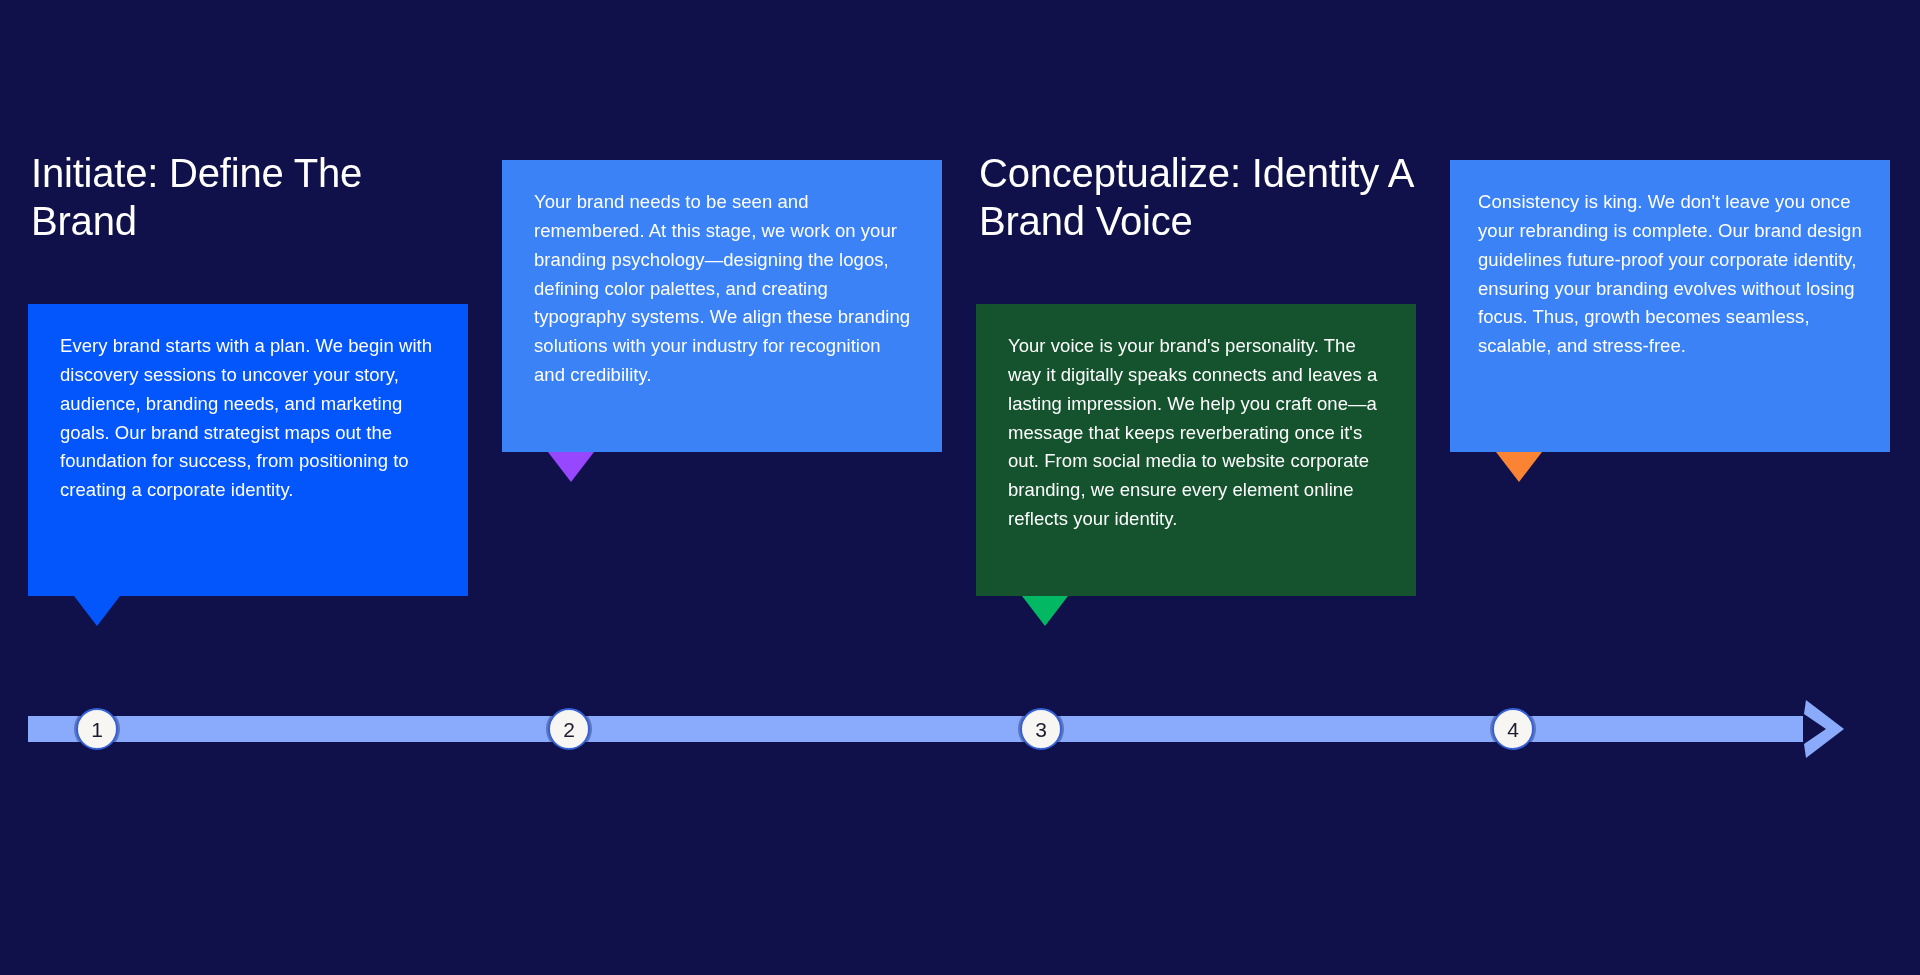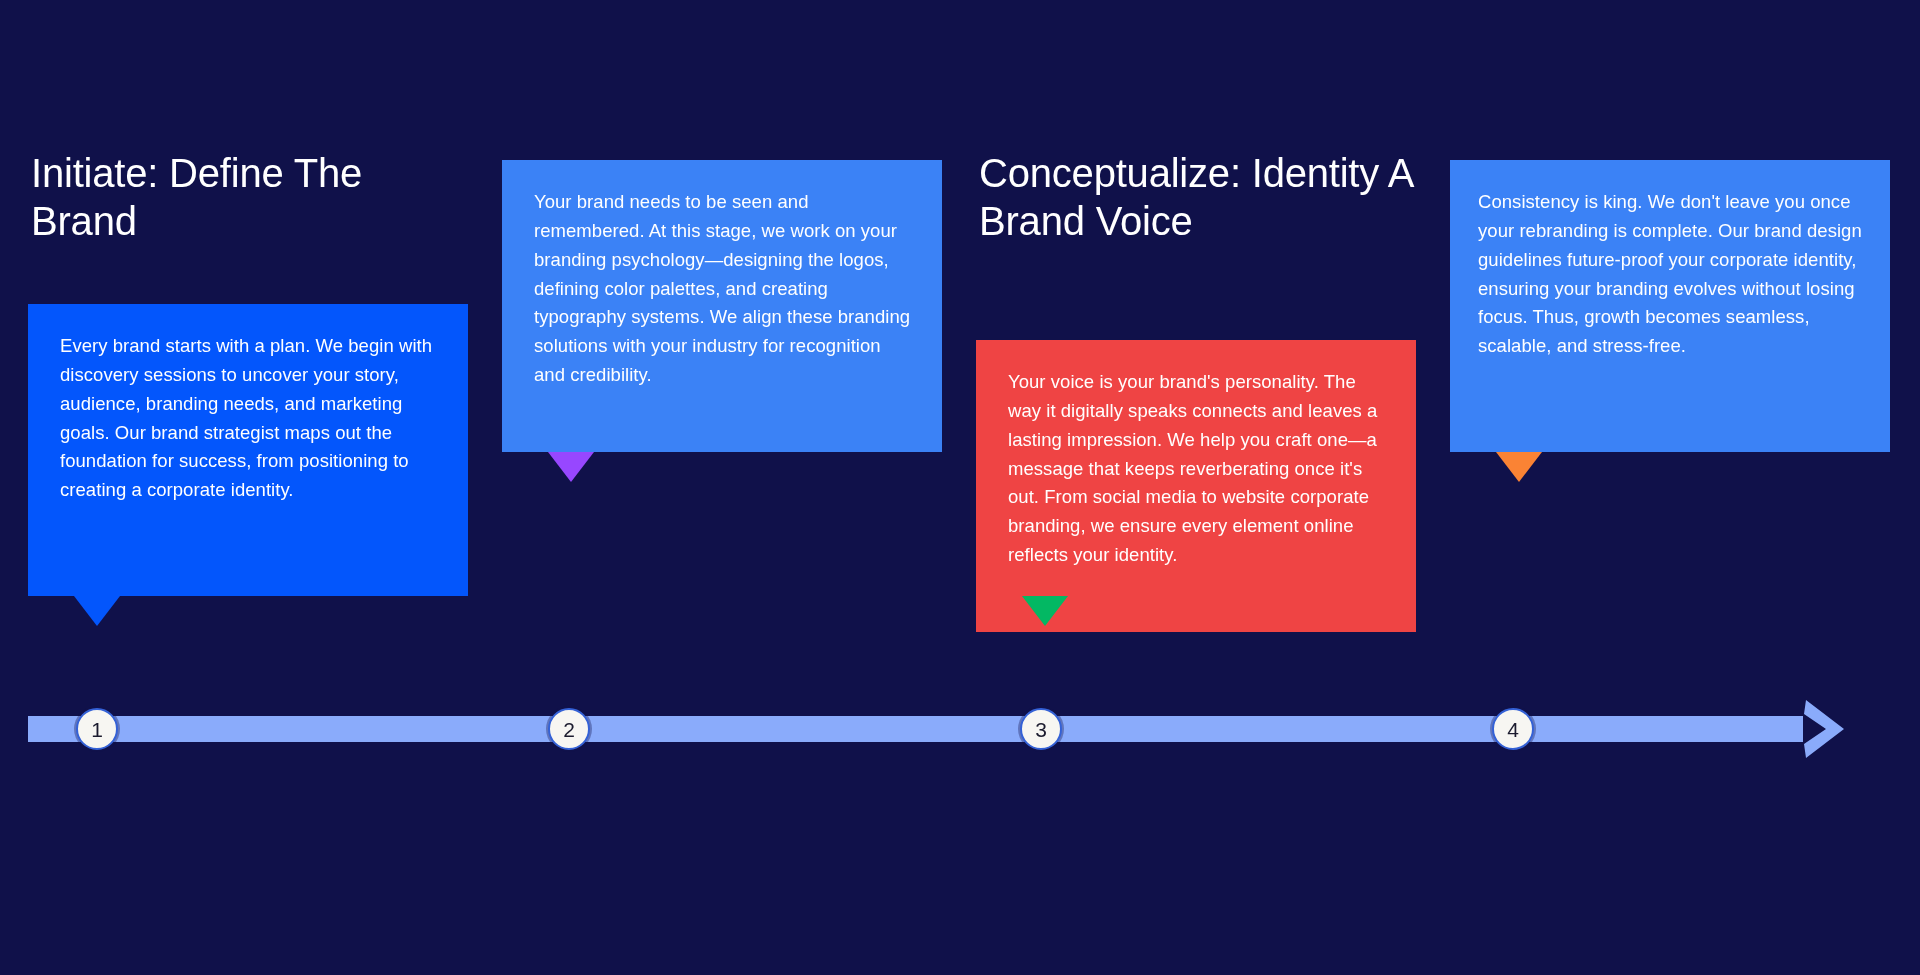--- a/index.html
+++ b/index.html
@@ -153,21 +153,21 @@
         <div class="card" id="card-2" style="background: #3b82f6;">
           <div class="card-text">Your brand needs to be seen and remembered. At this stage, we work on your branding psychology—designing the logos, defining color palettes, and creating typography systems. We align these branding solutions with your industry for recognition and credibility.</div>
         </div>
         <div class="card-tail" id="tail-2" style="color: rgb(151, 71, 255);"></div>
       </div>
     </div>
 
     <div class="step">
       <div class="step-heading">Conceptualize: Identity A Brand Voice</div>
       <div class="card-wrap">
-        <div class="card" id="card-3" style="background: #ef4444; margin-top: 36px;">
+        <div class="card" id="card-3" style="background: #14532d;">
           <div class="card-text">Your voice is your brand's personality. The way it digitally speaks connects and leaves a lasting impression. We help you craft one—a message that keeps reverberating once it's out. From social media to website corporate branding, we ensure every element online reflects your identity.</div>
         </div>
         <div class="card-tail" id="tail-3" style="color: rgb(3, 184, 99);"></div>
       </div>
     </div>
 
     <div class="step">
       <div class="card-wrap">
         <div class="card" id="card-4" style="background: #3b82f6; padding-left: 28px;">
           <div class="card-text">Consistency is king. We don't leave you once your rebranding is complete. Our brand design guidelines future-proof your corporate identity, ensuring your branding evolves without losing focus. Thus, growth becomes seamless, scalable, and stress-free.</div>

